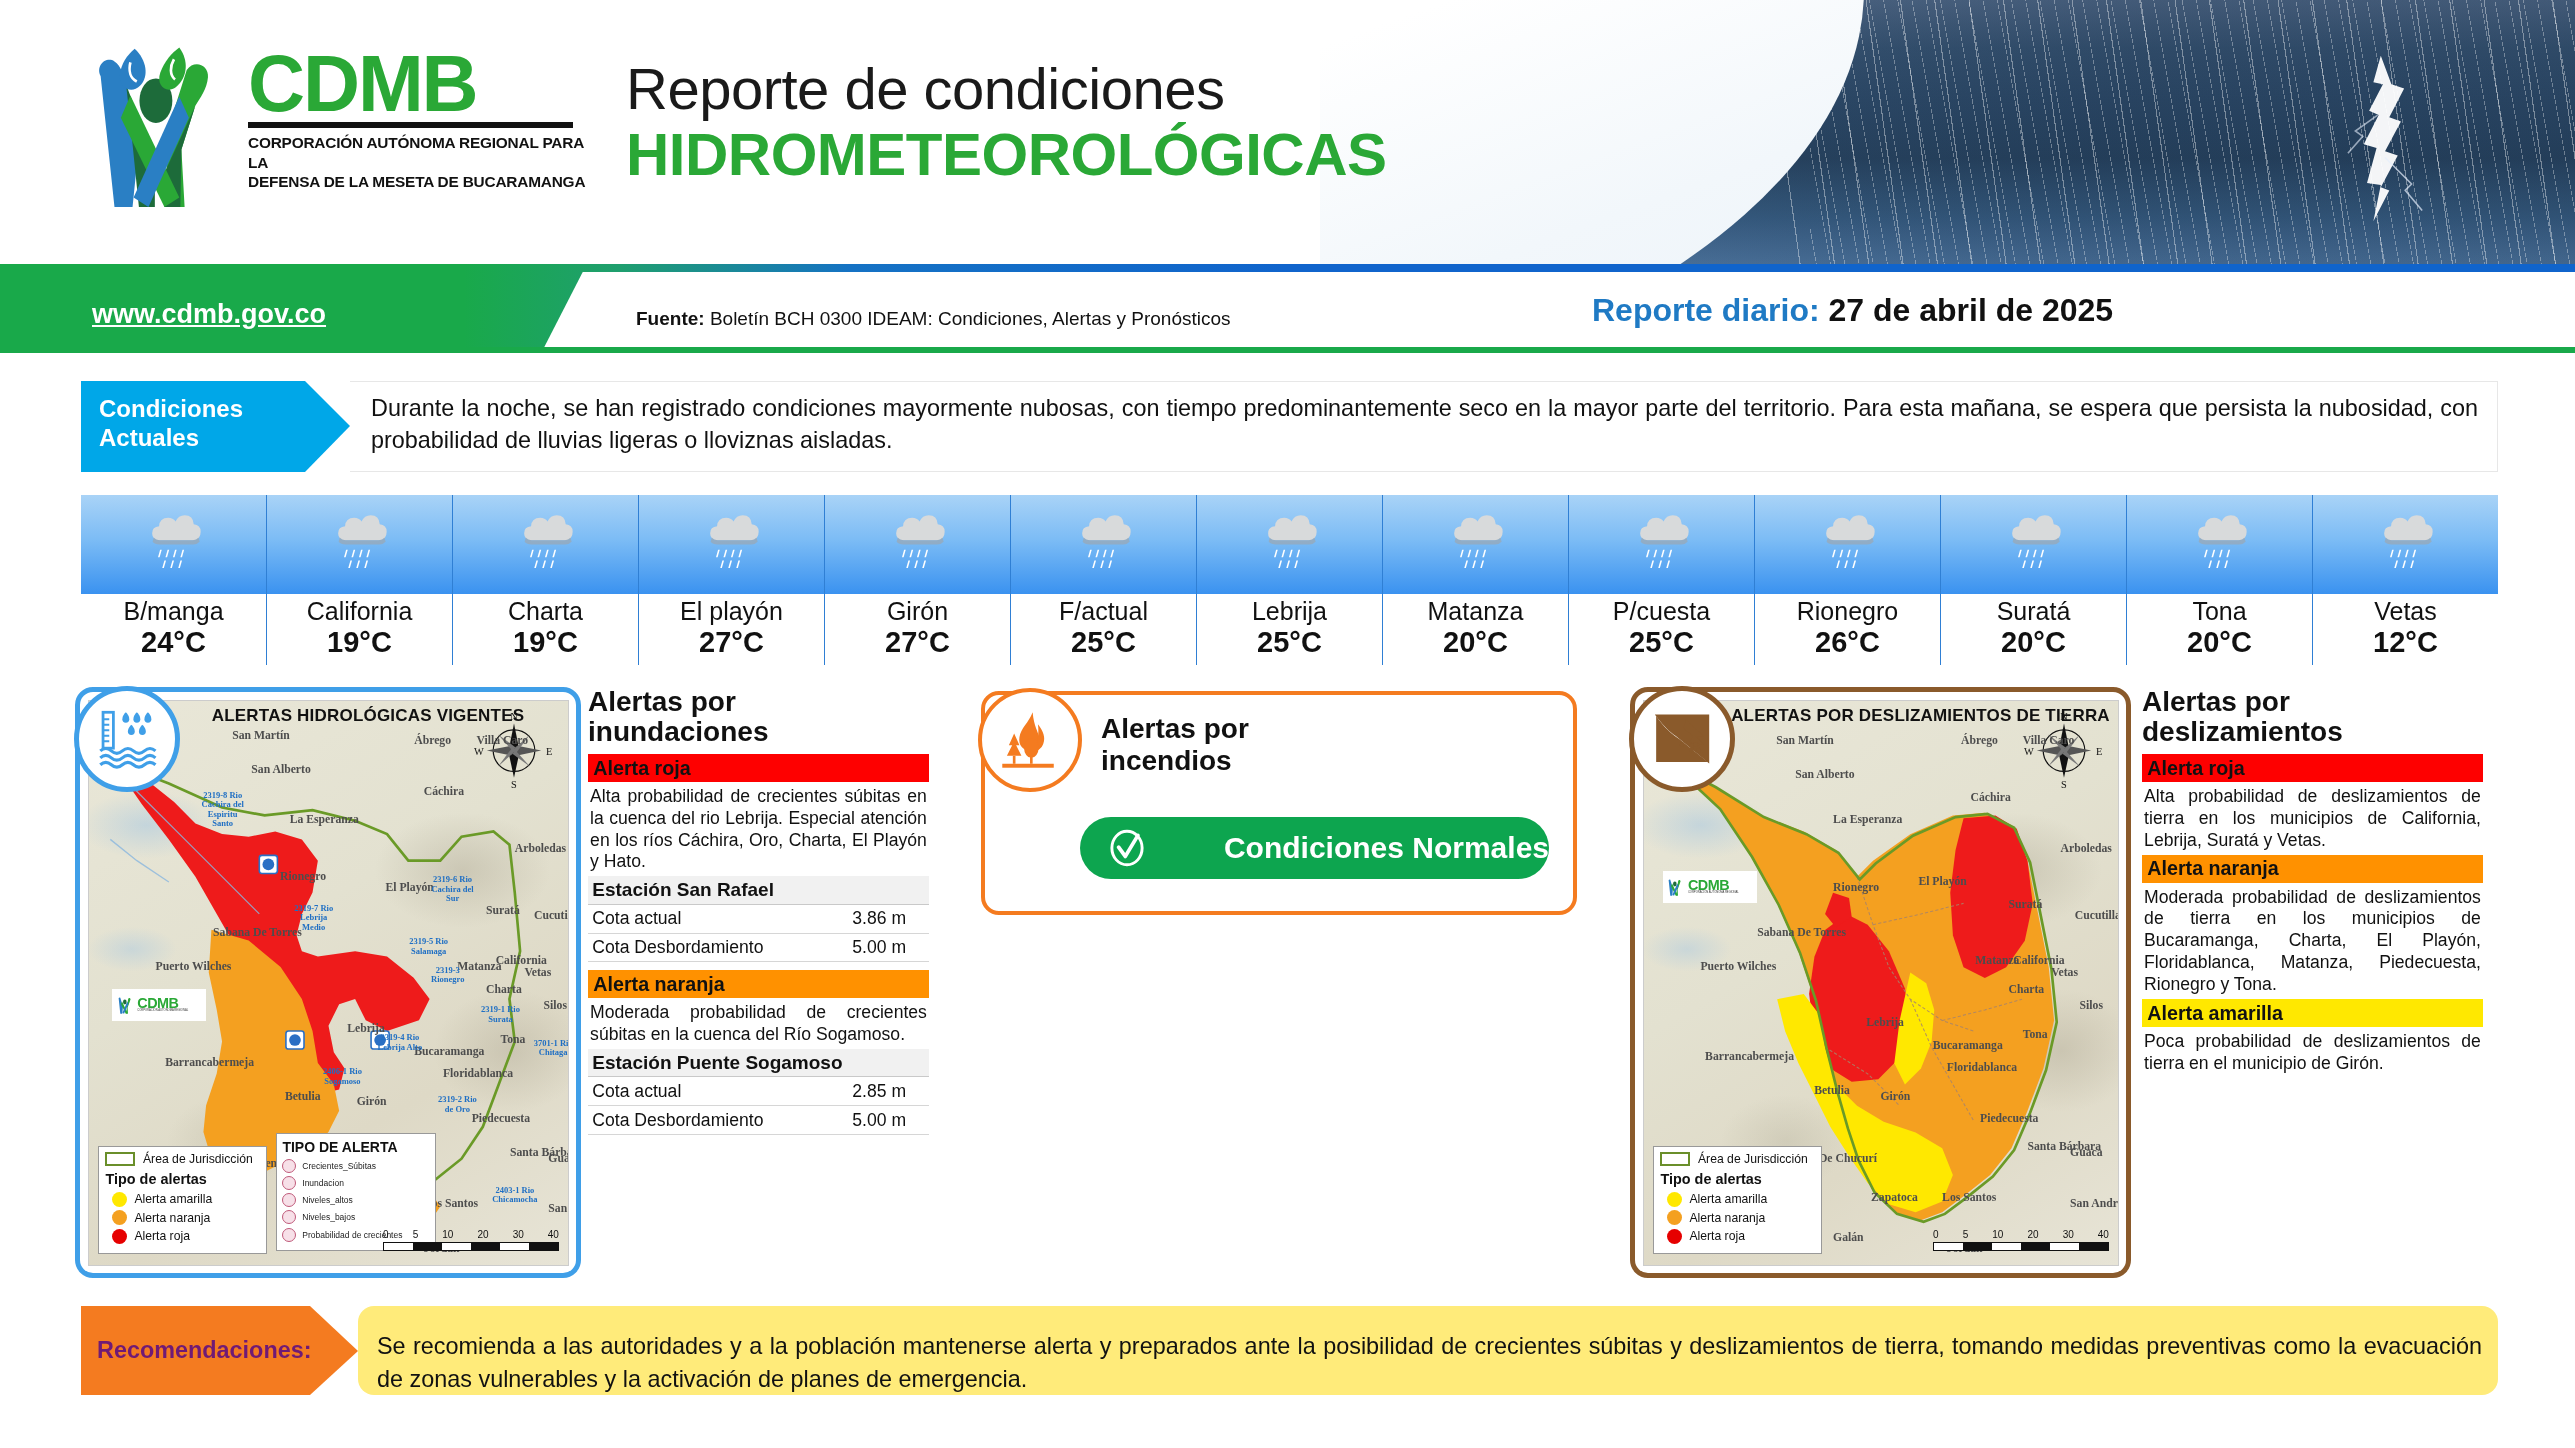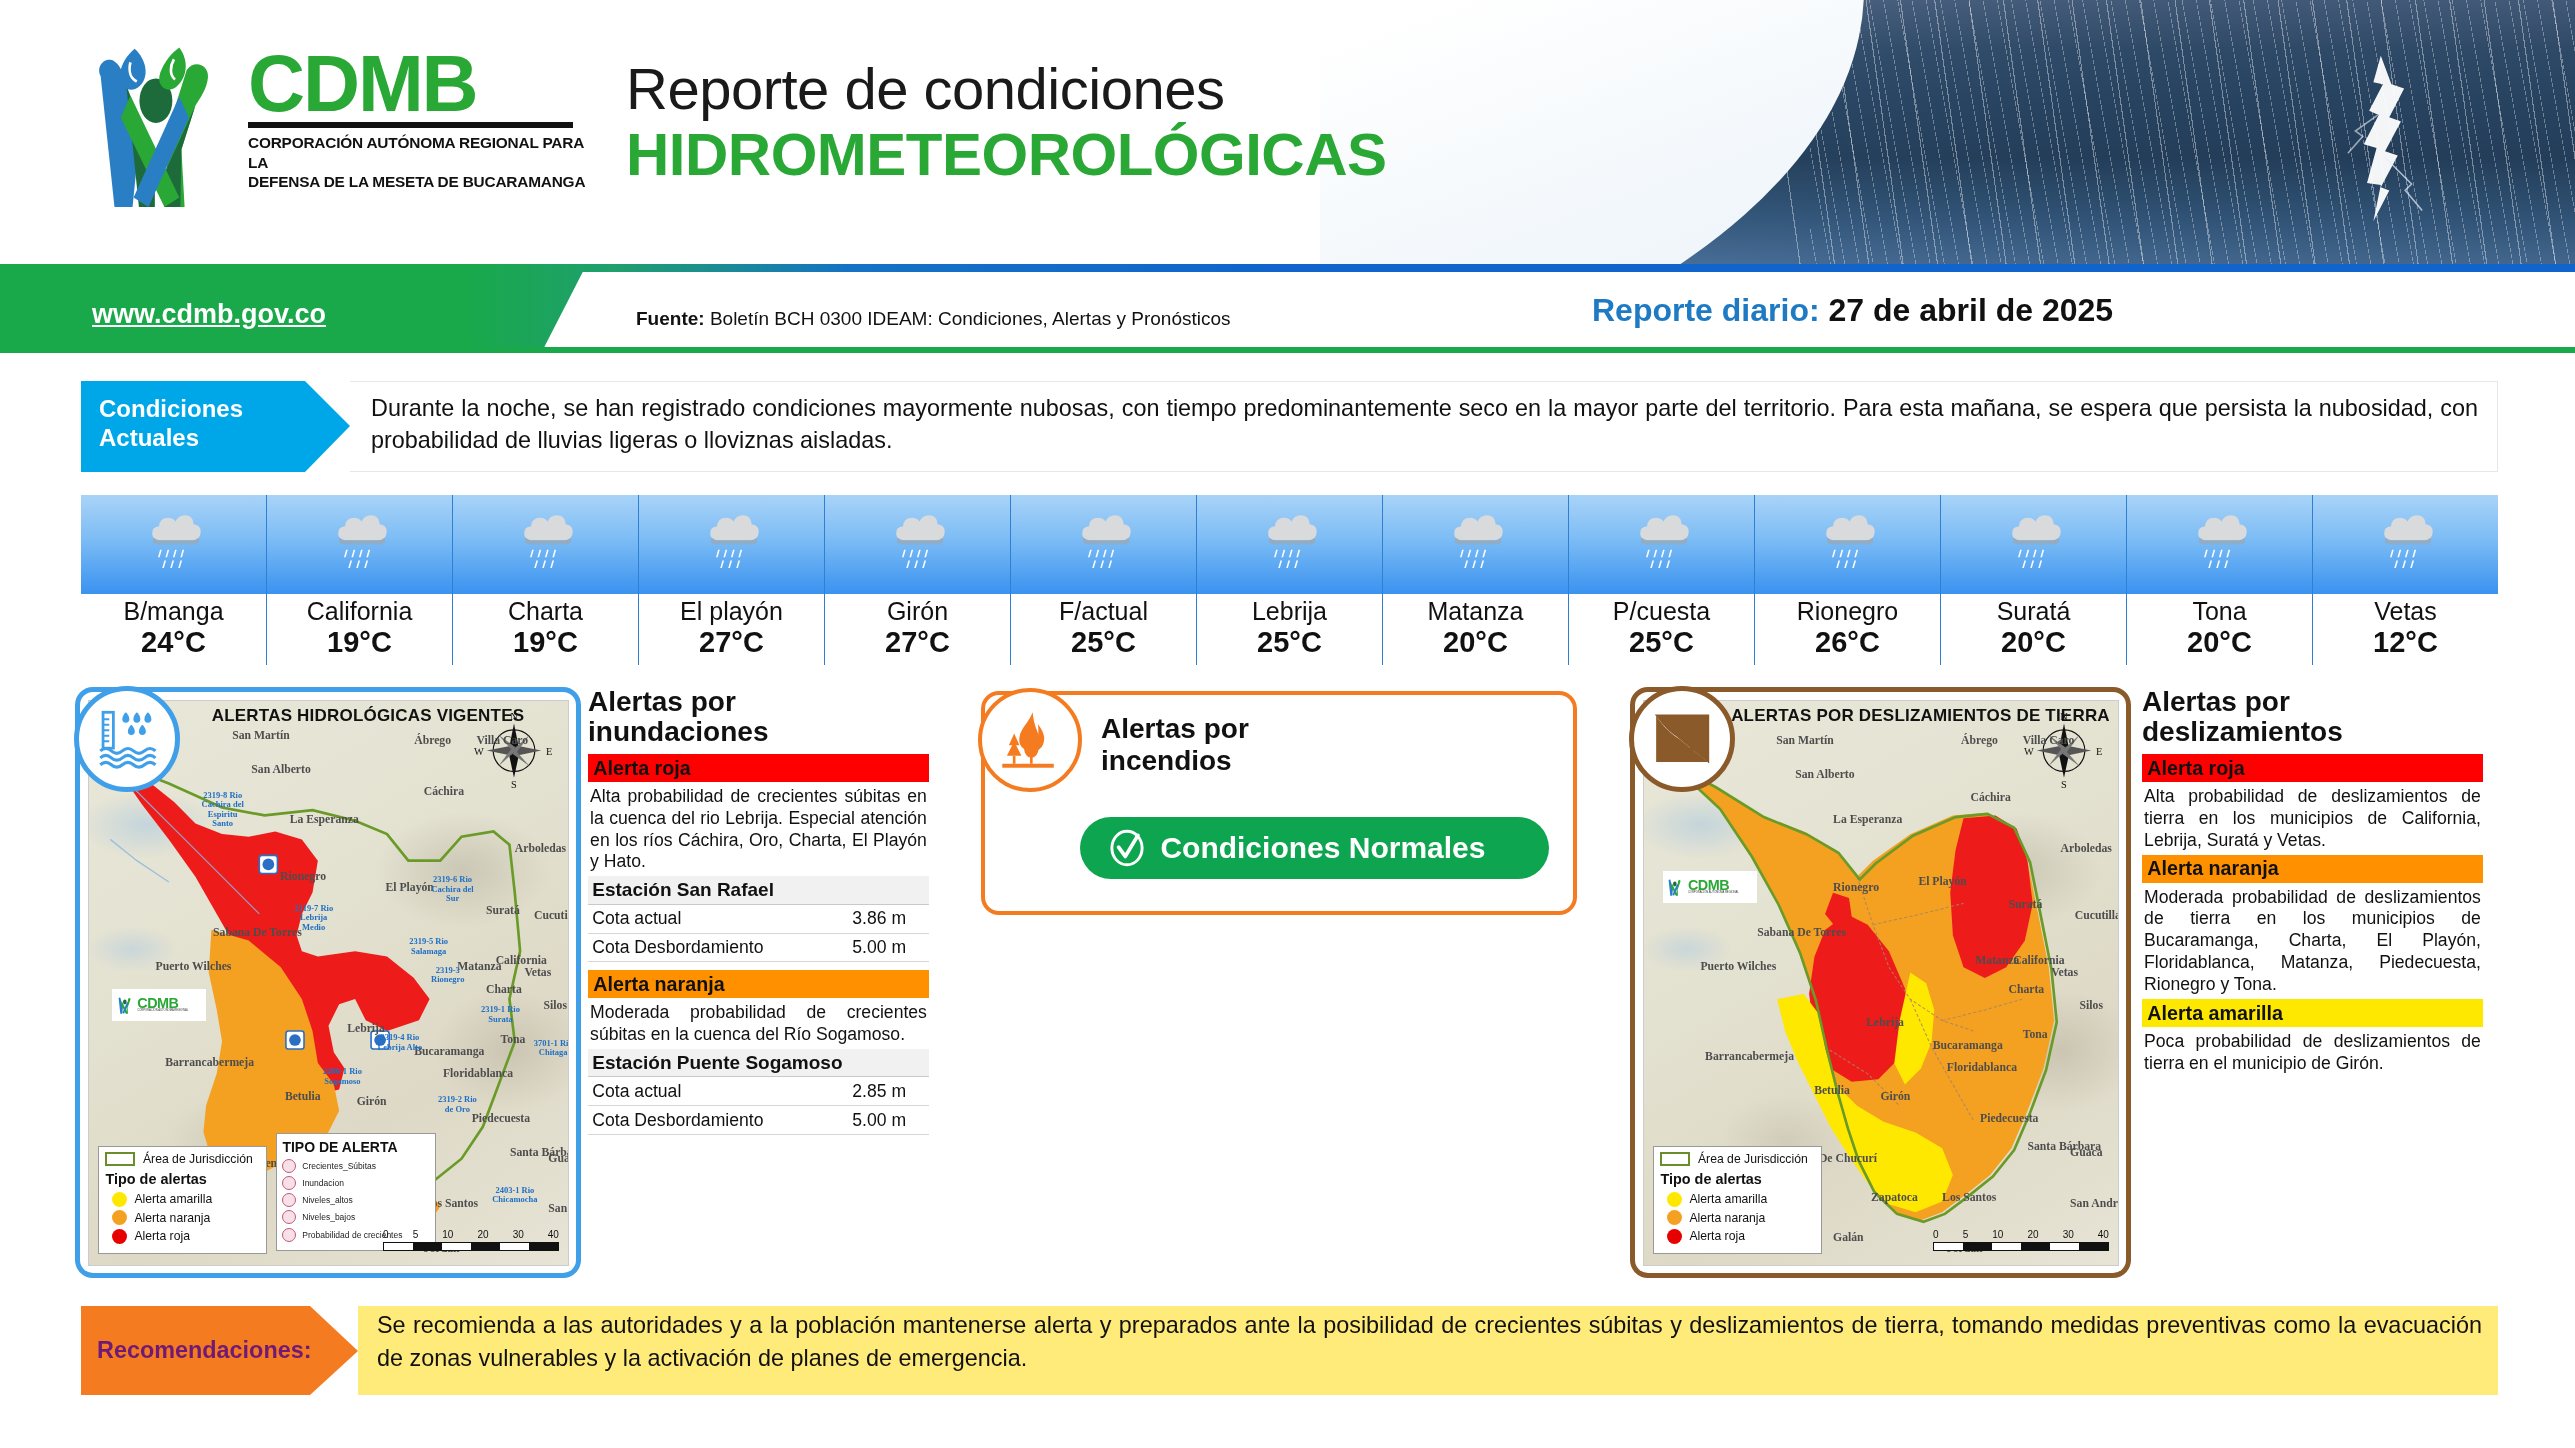--- a/index.html
+++ b/index.html
@@ -168,35 +168,35 @@
 
   
   .fire-card { position:absolute; left:981px; top:4.3px; width:596px; height:224px; border:4.8px solid #f47b20; border-radius:18px; background:#fff; }
   .fire-badge {
     position:absolute; left:-7.5px; top:-7.5px; width:104px; height:104px; border-radius:50%;
     border:4.8px solid #f47b20; background:#fff; display:flex; align-items:center; justify-content:center; z-index:3;
   }
   .fire-title { position:absolute; left:116px; top:18px; font-size:28px; font-weight:bold; color:#111; line-height:1.13; }
   .fire-status {
     position:absolute; left:95px; top:122px; width:469px; height:62px; border-radius:31px; background:#0da54f;
-    display:flex; align-items:center; gap:12.8px; padding-left:25.6px;
+    display:flex; align-items:center; gap:12.8px; padding-left:25.6px;justify-content:space-between;
   }
   .fire-status .st-txt { font-size:30px; font-weight:bold; color:#fff; }
 
   
   .rec { position:absolute; left:81px; top:1306px; width:2417px; height:89px; }
   .rec-tag {
     position:absolute; left:0; top:0; width:277px; height:89px; background:#f47b20; color:#701a75;
     clip-path: polygon(0 0, 229px 0, 277px 45px, 229px 89px, 0 89px);
     display:flex; align-items:center; padding-left:16px; font-size:23.4px; font-weight:bold;
   }
   .rec-text {
     position:absolute; left:277px; top:0; width:2140px; height:89px; background:#ffeb7a;
-    padding:3px 16px 0 19px; font-size:23.4px; line-height:1.40; color:#111;
-    text-align:justify; text-align-last:left;
+    padding:24px 16px 0 19px; font-size:23.4px; line-height:1.40; color:#111;
+    text-align:justify; text-align-last:left;border-radius:16px;
   }
 </style>
 </head>
 <body>
 
 <div class="page">
 
   <div class="header">
     <div class="header-storm"></div>
     <div class="storm-clouds"></div>

